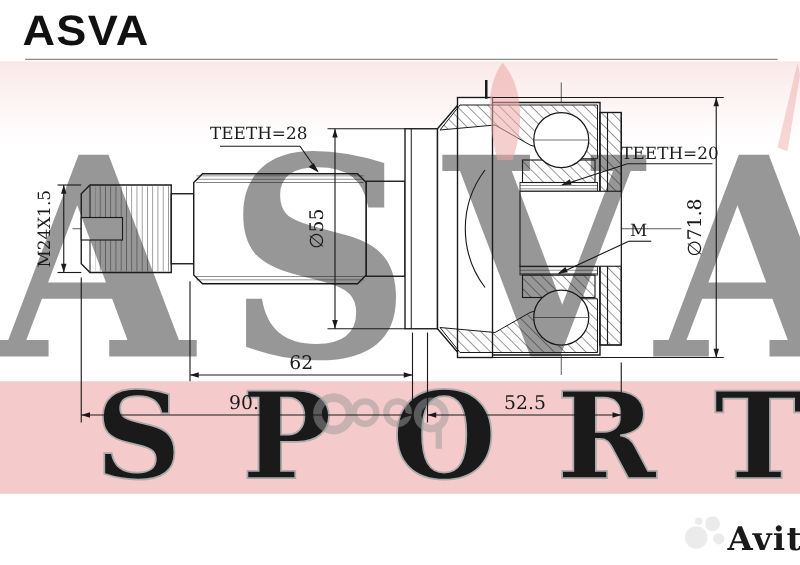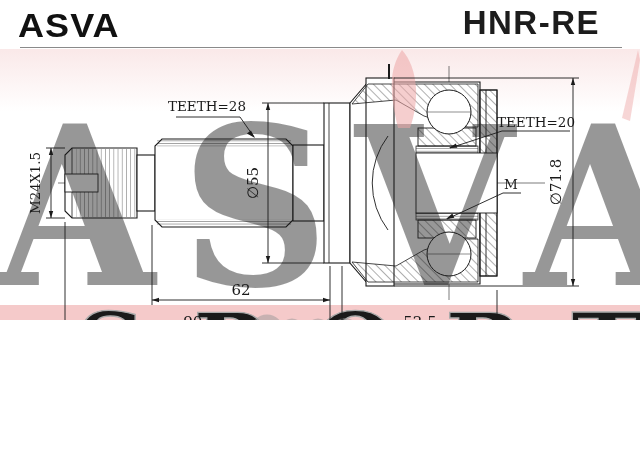--- a/index.html
+++ b/index.html
@@ -1,34 +1,33 @@
 <!DOCTYPE html>
 <html><head>
 <meta charset="utf-8">
 <style>
   html,body{margin:0;padding:0;background:#ffffff;}
-  #page{position:relative;width:640px;height:320px;background:#ffffff;overflow:hidden;
+  #page{position:relative;width:640px;height:452px;background:#ffffff;overflow:hidden;
         font-family:"Liberation Sans",sans-serif;}
   .brand-logo{position:absolute;left:18px;top:6px;font-size:34px;font-weight:700;
         color:#111;letter-spacing:1px;transform:scaleX(1.06);transform-origin:left;}
   .part-number{position:absolute;right:40px;top:4px;font-size:33px;font-weight:700;
         color:#1c1c1c;letter-spacing:1.5px;}
   .header-rule{position:absolute;left:20px;right:18px;top:47px;border-top:1.6px solid #8a8a8a;}
   svg{position:absolute;left:0;top:0;}
   svg text{font-family:"DejaVu Serif","Liberation Serif",serif;fill:#1a1a1a;}
   .dimtxt{font-size:15px;}
   .lbltxt{font-size:13.5px;}
 </style>
 </head>
 <body>
 
 <div id="page">
 
   <div class="brand-logo">ASVA</div>
-  <div class="part-number">HNR-RE</div>
   <div class="header-rule"></div>
 
   <svg width="640" height="452" viewBox="0 0 640 452">
     <defs>
       <pattern id="hatch" width="6" height="6" patternUnits="userSpaceOnUse" patternTransform="rotate(-45)">
         <line x1="0" y1="0" x2="0" y2="6" stroke="#1a1a1a" stroke-width="0.7"></line>
       </pattern>
       <pattern id="vlines" width="4.2" height="8" patternUnits="userSpaceOnUse">
         <line x1="0" y1="0" x2="0" y2="8" stroke="#1a1a1a" stroke-width="0.7"></line>
       </pattern>

